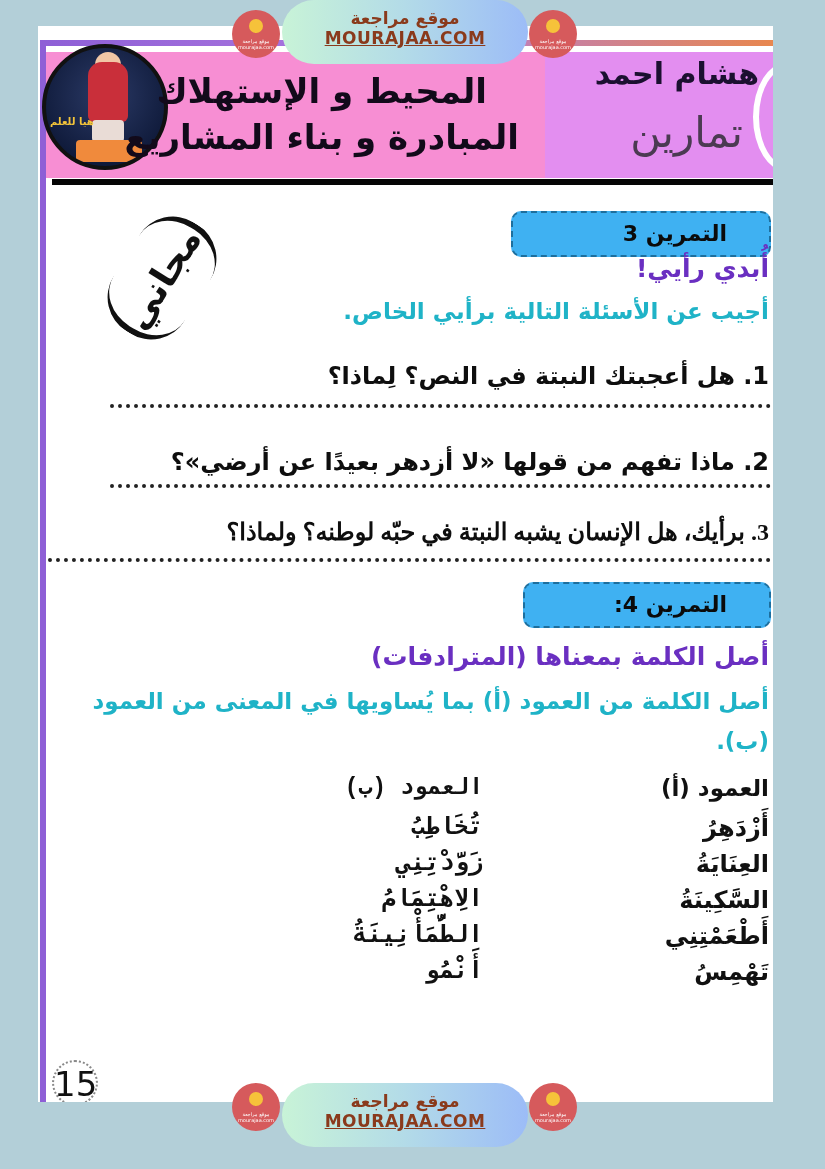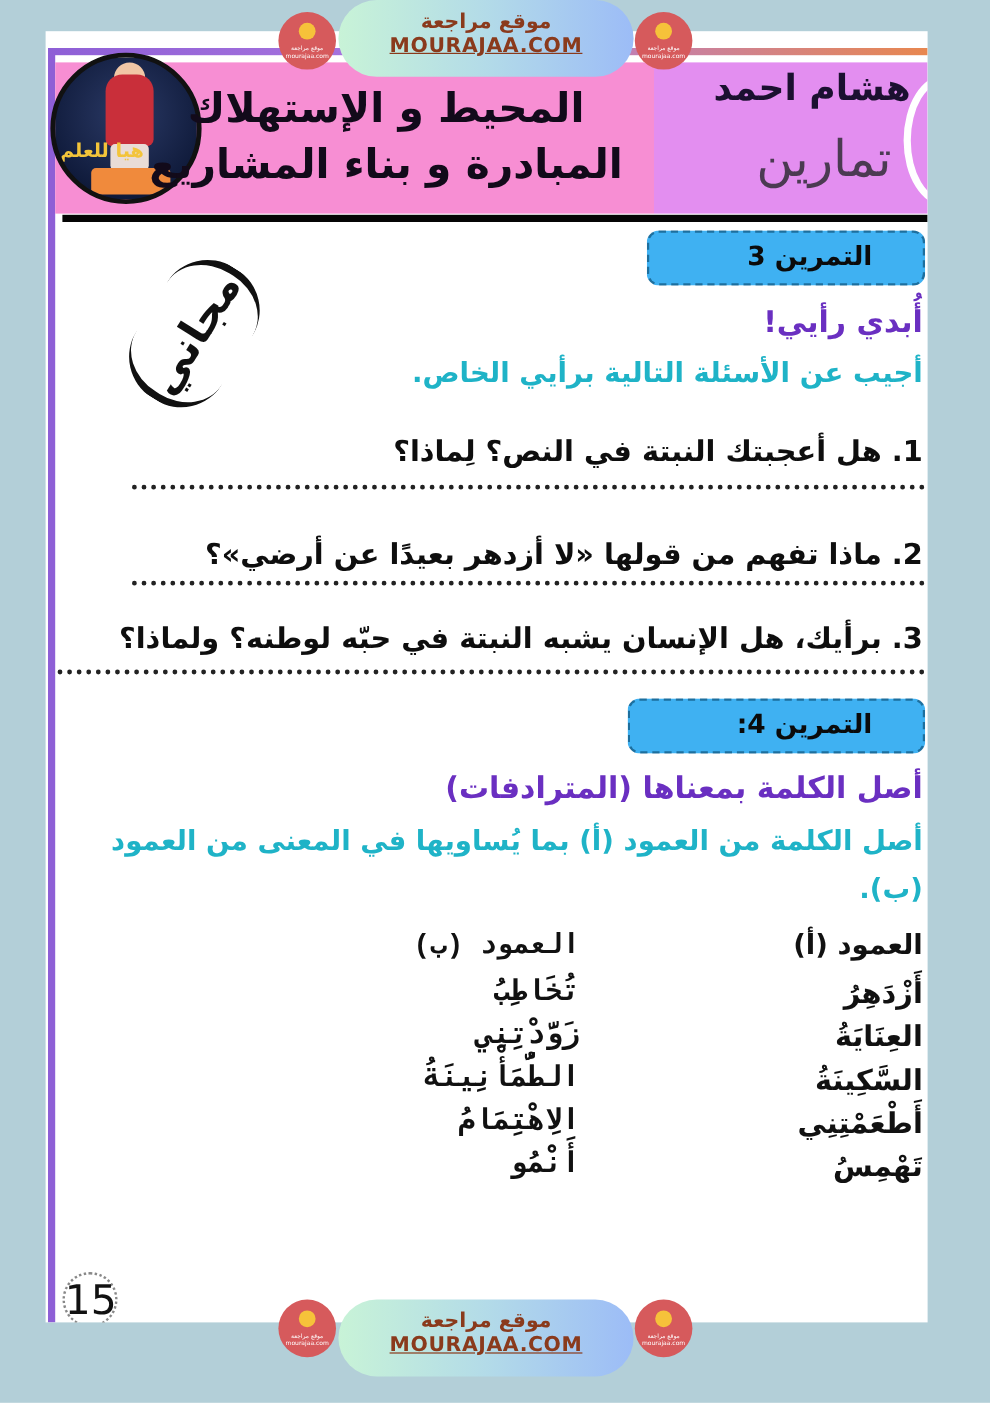--- a/index.html
+++ b/index.html
@@ -71,21 +71,21 @@
   .logo-circle .kid-legs {
     position: absolute; left: 46px; top: 72px; width: 32px; height: 22px;
     background: #e9dcd6; border-radius: 4px;
   }
   .logo-circle .crate {
     position: absolute; left: 30px; top: 92px; width: 66px; height: 22px;
     background: #f08a3c; border-radius: 4px;
   }
   .logo-circle .logo-text {
     position: absolute; left: 4px; top: 68px;
-    font-size: 16px; font-weight: bold; color: #f3c43a; direction: rtl;
+    font-size: 10px; font-weight: bold; color: #f3c43a; direction: rtl;
   }
   .banner-underline {
     position: absolute; left: 14px; right: 0; top: 153px; height: 6px; background: #050505;
   }
 
   
   .wm {
     position: absolute; left: 282px; width: 246px; height: 64px;
     border-radius: 32px;
     background: linear-gradient(90deg, #c8f3d7 0%, #b3dbe8 50%, #9cbcf7 100%);
@@ -195,30 +195,30 @@
       <div class="section-word">تمارين</div>
       <div class="arc"></div>
     </div>
   </div>
   <div class="banner-underline"></div>
 
   <div class="stamp">
     <span>مجاني</span>
   </div>
 
-  <div class="ex-pill" style="top:166px; width:232px;">
+  <div class="ex-pill" style="top:185px; width:260px;">
     <span>التمرين 3</span>
   </div>
   <div class="content-text h-purple" style="top:228px;">أُبدي رأيي!</div>
   <div class="content-text h-teal" style="top:272px;">أجيب عن الأسئلة التالية برأيي الخاص.</div>
   <div class="content-text q" style="top:316px;">1. هل أعجبتك النبتة في النص؟ لِماذا؟</div>
   <div class="dots" style="left:72px; right:2px; top:378px;"></div>
   <div class="content-text q" style="top:402px;">2. ماذا تفهم من قولها «لا أزدهر بعيدًا عن أرضي»؟</div>
   <div class="dots" style="left:72px; right:2px; top:458px;"></div>
-  <div class="content-text q" style="top:472px;">3. برأيك، هل الإنسان يشبه النبتة في حبّه لوطنه؟ ولماذا؟</div>
+  <div class="content-text q" style="top:472px;font-family:Liberation Serif, serif;">3. برأيك، هل الإنسان يشبه النبتة في حبّه لوطنه؟ ولماذا؟</div>
   <div class="dots" style="left:10px; right:2px; top:532px;"></div>
 
   <div class="ex-pill" style="top:556px; width:248px;">
     <span>التمرين 4:</span>
   </div>
   <div class="content-text h-purple" style="top:616px;">أصل الكلمة بمعناها (المترادفات)</div>
   <div class="content-text h-teal" style="top:662px;">أصل الكلمة من العمود (أ) بما يُساويها في المعنى من العمود</div>
   <div class="content-text h-teal" style="top:702px;">(ب).</div>
 
   <div class="col" style="right:4px; top:744px;">
@@ -226,22 +226,22 @@
     <div>أَزْدَهِرُ</div>
     <div>العِنَايَةُ</div>
     <div>السَّكِينَةُ</div>
     <div>أَطْعَمْتِنِي</div>
     <div>تَهْمِسُ</div>
   </div>
   <div class="col" style="right:290px; top:744px;font-family:Liberation Mono, monospace;">
     <div class="col-head">العمود (ب)</div>
     <div>تُخَاطِبُ</div>
     <div>زَوَّدْتِنِي</div>
+    <div>الاِهْتِمَامُ</div>
     <div>الطُّمَأْنِينَةُ</div>
-    <div>الاِهْتِمَامُ</div>
     <div>أَنْمُو</div>
   </div>
 
   <div class="page-num">
     <div class="rosette"></div>
     <span class="num">15</span>
   </div>
 </div>
 
 <div class="wm-dot" style="left:232px; top:1083px;">

